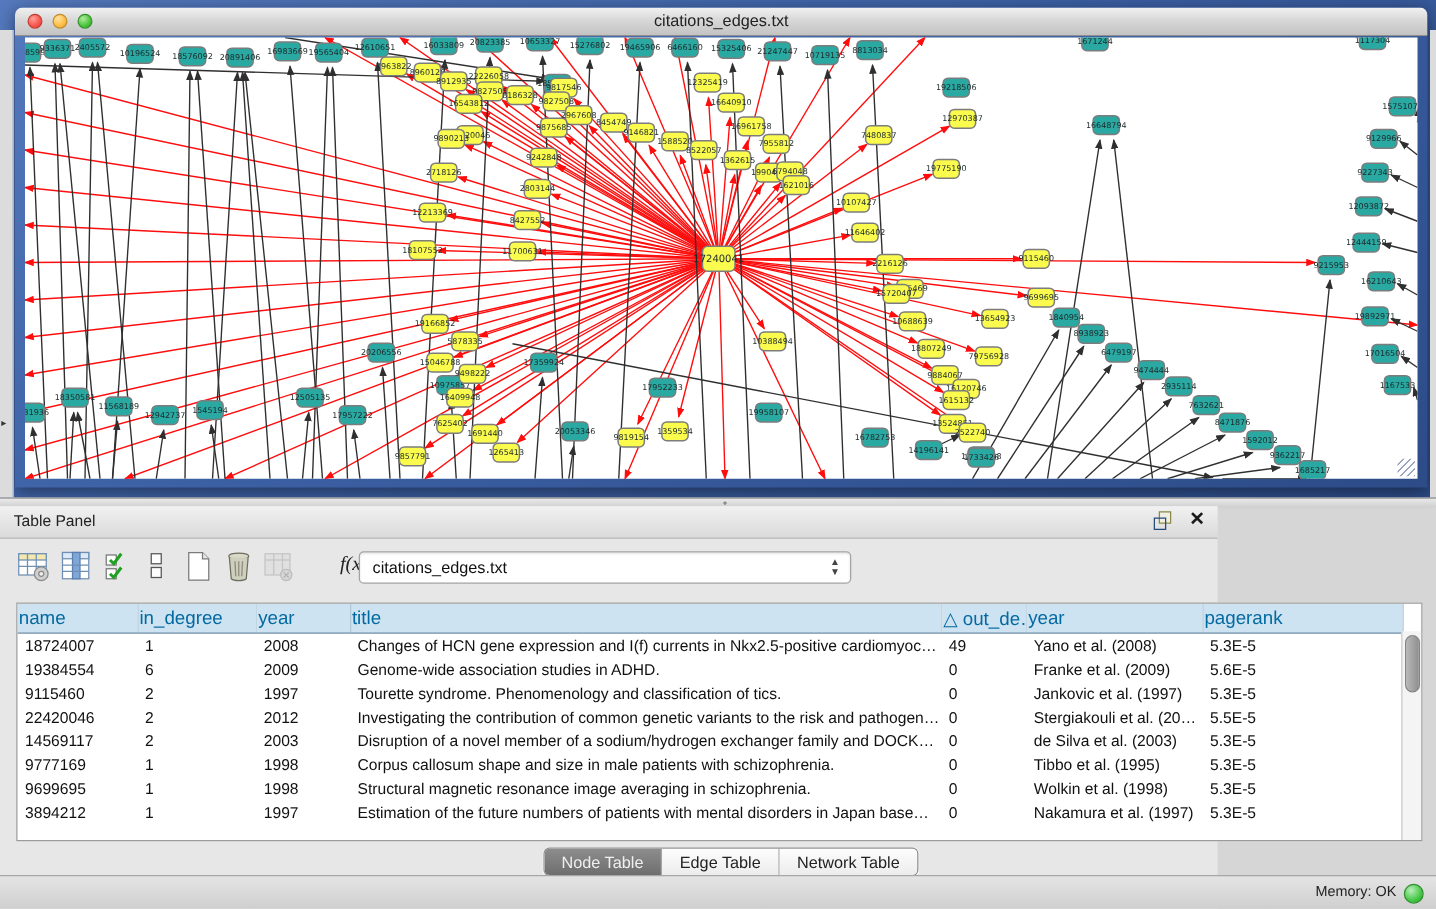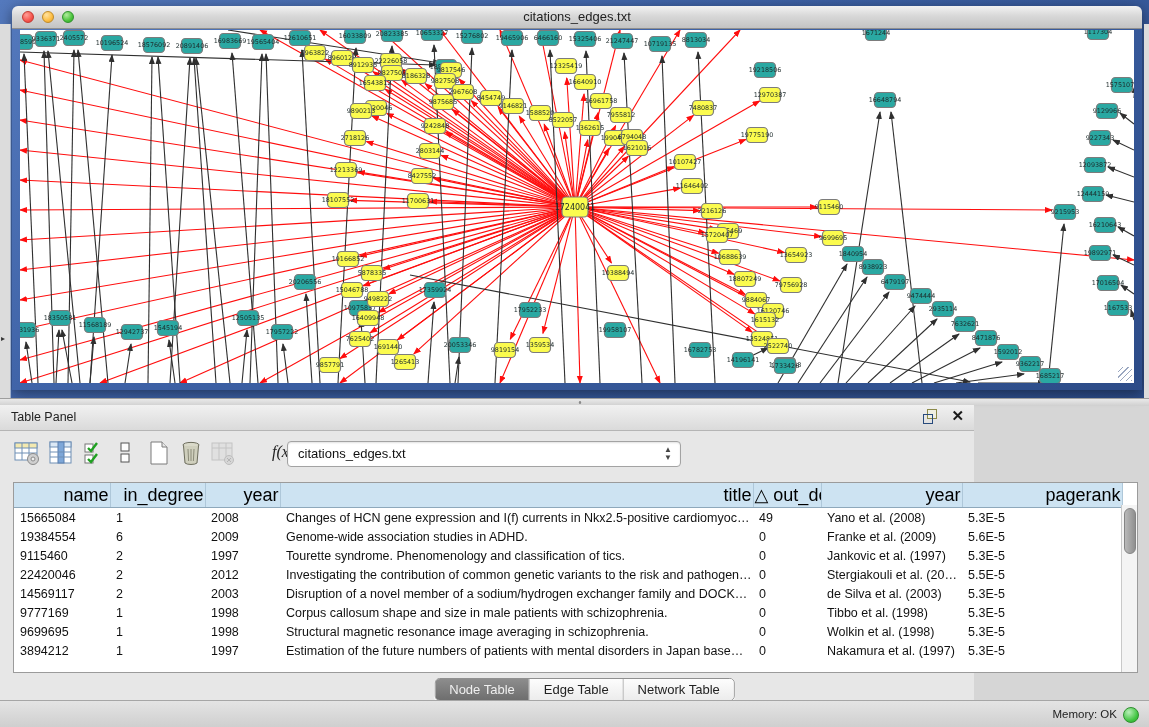--- a/index.html
+++ b/index.html
@@ -49,21 +49,21 @@
   .tb-ic{position:absolute;top:9px;width:26px;height:26px;}
   #combo{position:absolute;left:287px;top:10px;width:392px;height:24px;background:#fff;
     border:1px solid #a3a3a3;border-radius:4px;box-shadow:inset 0 1px 2px rgba(0,0,0,.12);}
   #combo .val{position:absolute;left:10px;top:4px;font-size:13px;color:#111;}
   #combo .arrows{position:absolute;right:8px;top:4px;font-size:8px;color:#444;line-height:8px;text-align:center;}
 
   #tablebox{position:absolute;left:13px;top:77px;width:1123px;height:189px;background:#fff;
     border:1px solid #9b9b9b;overflow:hidden;}
   #grid{border-collapse:collapse;table-layout:fixed;width:1108px;font-size:12.5px;color:#111;}
   #grid th{background:#cde3f2;border-right:1px solid #aec7d9;border-bottom:1px solid #8ea8bb;
-    font-weight:normal;font-size:18px;color:#000000;height:21px;text-align:right;
+    font-weight:normal;font-size:15px;color:#0369a1;height:21px;text-align:left;
     overflow:hidden;white-space:nowrap;}
   #grid td{height:19px;padding:0 0 0 6px;white-space:nowrap;overflow:hidden;text-overflow:ellipsis;}
   #vscroll{position:absolute;right:0;top:22px;width:15px;height:167px;background:#f4f4f4;border-left:1px solid #c9c9c9;}
   #vthumb{position:absolute;left:2px;top:3px;width:10px;height:44px;border-radius:6px;
     background:linear-gradient(90deg,#b9b9b9,#8f8f8f);border:1px solid #848484;}
 
   #tabs{position:absolute;left:0;top:271px;width:1149px;height:26px;padding-left:20px;}
   .seg{position:absolute;left:50%;transform:translateX(-50%);top:2px;display:flex;
     border:1px solid #8f8f8f;border-radius:5px;overflow:hidden;background:#fff;
     box-shadow:0 1px 1px rgba(255,255,255,.8);}
@@ -859,21 +859,21 @@
               <th>in_degree</th>
               <th>year</th>
               <th>title</th>
               <th>△ out_de…</th>
               <th>year</th>
               <th>pagerank</th>
             </tr>
           </thead>
         <tbody id="body-rows">
             <tr>
-              <td>15665084</td>
+              <td>18724007</td>
               <td>1</td>
               <td>2008</td>
               <td>Changes of HCN gene expression and I(f) currents in Nkx2.5-positive cardiomyoc…</td>
               <td>49</td>
               <td>Yano et al. (2008)</td>
               <td>5.3E-5</td>
             </tr>
             <tr>
               <td>19384554</td>
               <td>6</td>
@@ -909,21 +909,21 @@
               <td>0</td>
               <td>de Silva et al. (2003)</td>
               <td>5.3E-5</td>
             </tr>
             <tr>
               <td>9777169</td>
               <td>1</td>
               <td>1998</td>
               <td>Corpus callosum shape and size in male patients with schizophrenia.</td>
               <td>0</td>
-              <td>Tibbo et al. (1998)</td>
+              <td>Tibbo et al. (1995)</td>
               <td>5.3E-5</td>
             </tr>
             <tr>
               <td>9699695</td>
               <td>1</td>
               <td>1998</td>
               <td>Structural magnetic resonance image averaging in schizophrenia.</td>
               <td>0</td>
               <td>Wolkin et al. (1998)</td>
               <td>5.3E-5</td>

